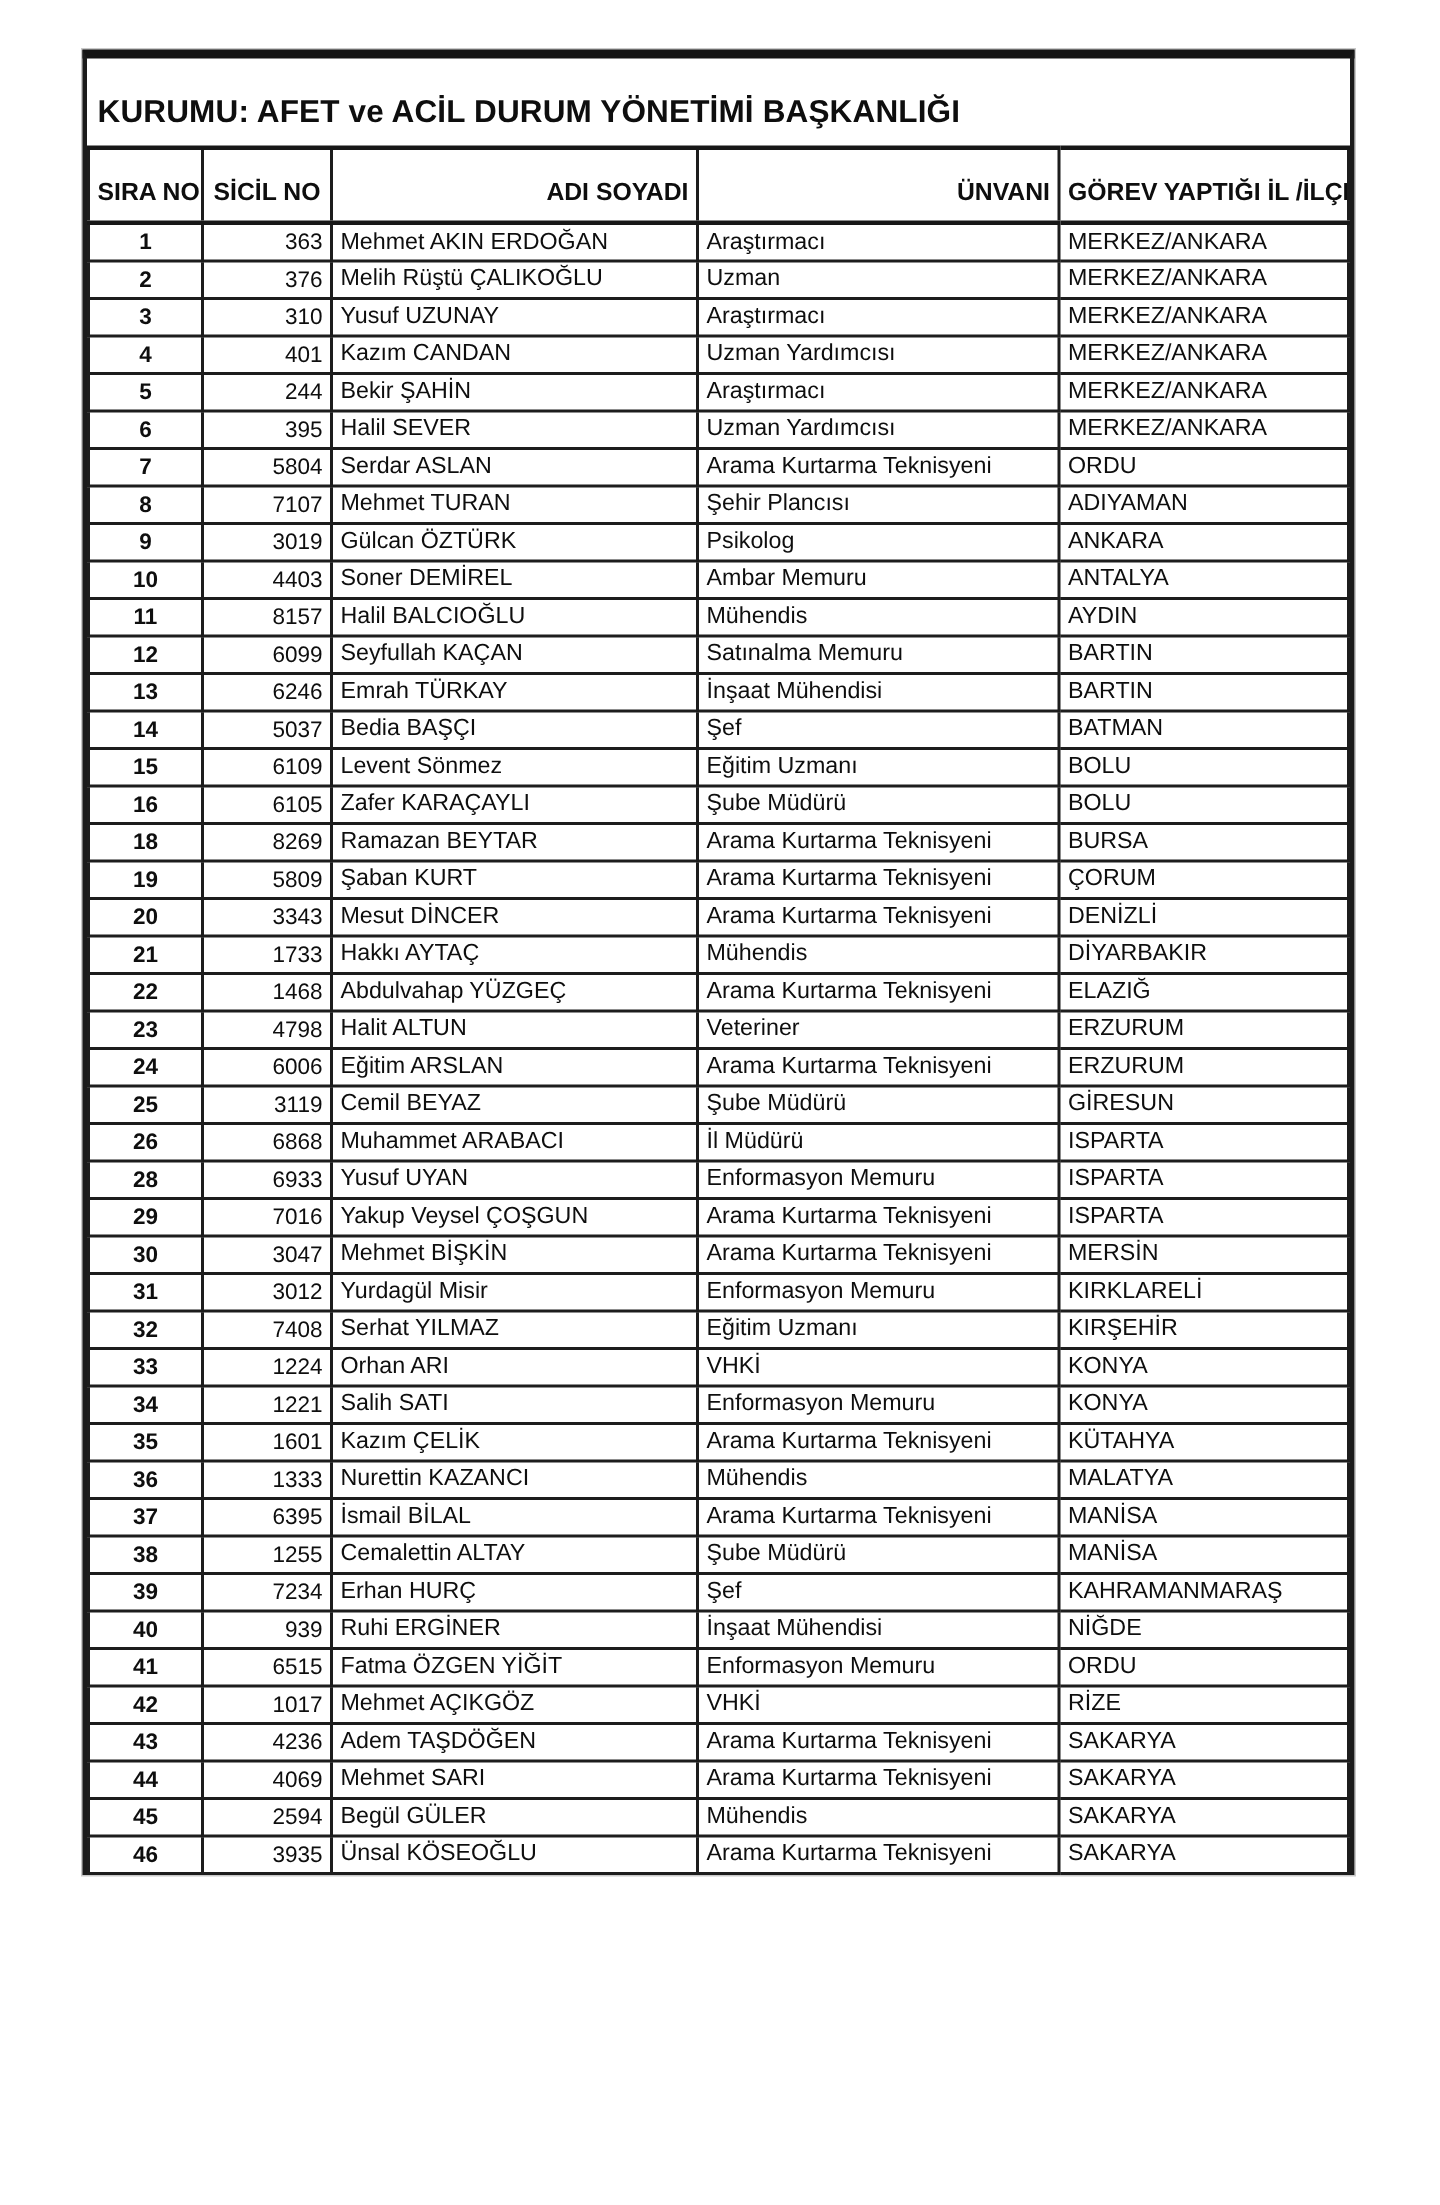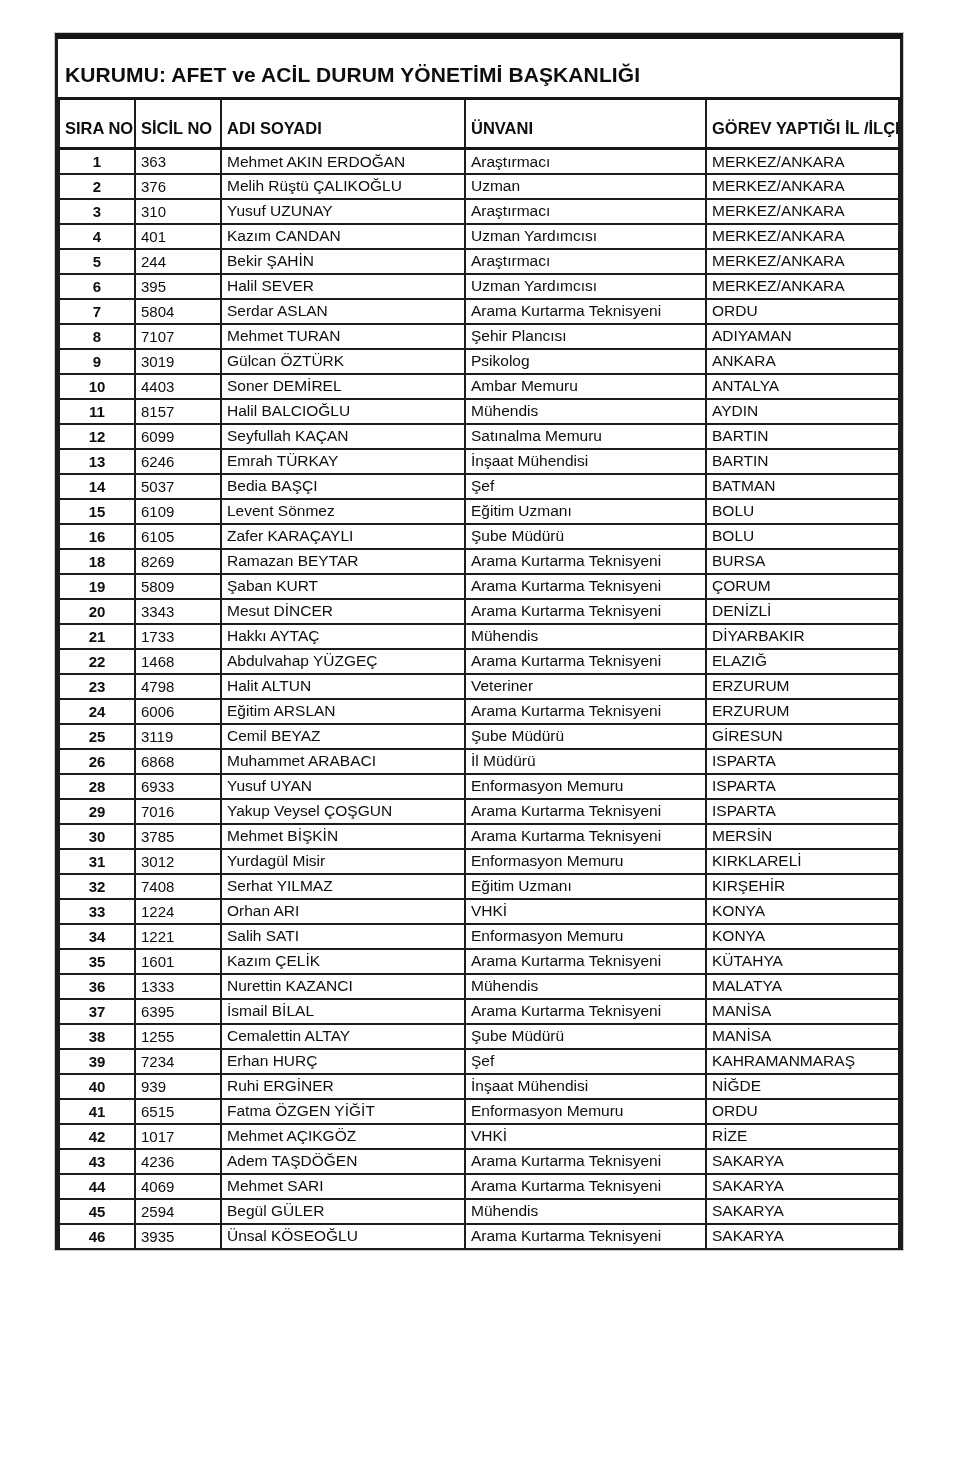--- a/index.html
+++ b/index.html
@@ -49,42 +49,42 @@
     border: 2px solid #1d1d1d;
     color: #0e0e0e;
     overflow: hidden;
     white-space: nowrap;
     padding: 1px 5px;
   }
   table.personnel thead th {
     height: 50px;
     font-size: 16.5px;
     font-weight: bold;
-    text-align: left;
+    text-align: right;
     vertical-align: bottom;
     padding-bottom: 9px;
     border-top: 3px solid #171717;
     border-bottom: 3px solid #171717;
   }
   table.personnel thead th.center {
-    text-align: left;
+    text-align: center;
   }
   table.personnel tbody td {
     height: 25px;
     font-size: 15.5px;
     vertical-align: middle;
     line-height: 1;
   }
   table.personnel tbody td.c-sira {
     text-align: center;
     font-weight: bold;
     font-size: 15px;
   }
   table.personnel tbody td.c-sicil {
-    text-align: left;
+    text-align: right;
     font-size: 15px;
   }
   
   col.w-sira  { width: 76px; }
   col.w-sicil { width: 86px; }
   col.w-ad    { width: 244px; }
   col.w-unvan { width: 241px; }
   col.w-il    { width: auto; }
 </style>
 </head>
@@ -297,21 +297,21 @@
           </tr>
           <tr>
             <td class="c-sira">29</td>
             <td class="c-sicil">7016</td>
             <td class="c-ad">Yakup Veysel ÇOŞGUN</td>
             <td class="c-unvan">Arama Kurtarma Teknisyeni</td>
             <td class="c-il">ISPARTA</td>
           </tr>
           <tr>
             <td class="c-sira">30</td>
-            <td class="c-sicil">3785</td>
+            <td class="c-sicil">3047</td>
             <td class="c-ad">Mehmet BİŞKİN</td>
             <td class="c-unvan">Arama Kurtarma Teknisyeni</td>
             <td class="c-il">MERSİN</td>
           </tr>
           <tr>
             <td class="c-sira">31</td>
             <td class="c-sicil">3012</td>
             <td class="c-ad">Yurdagül Misir</td>
             <td class="c-unvan">Enformasyon Memuru</td>
             <td class="c-il">KIRKLARELİ</td>

